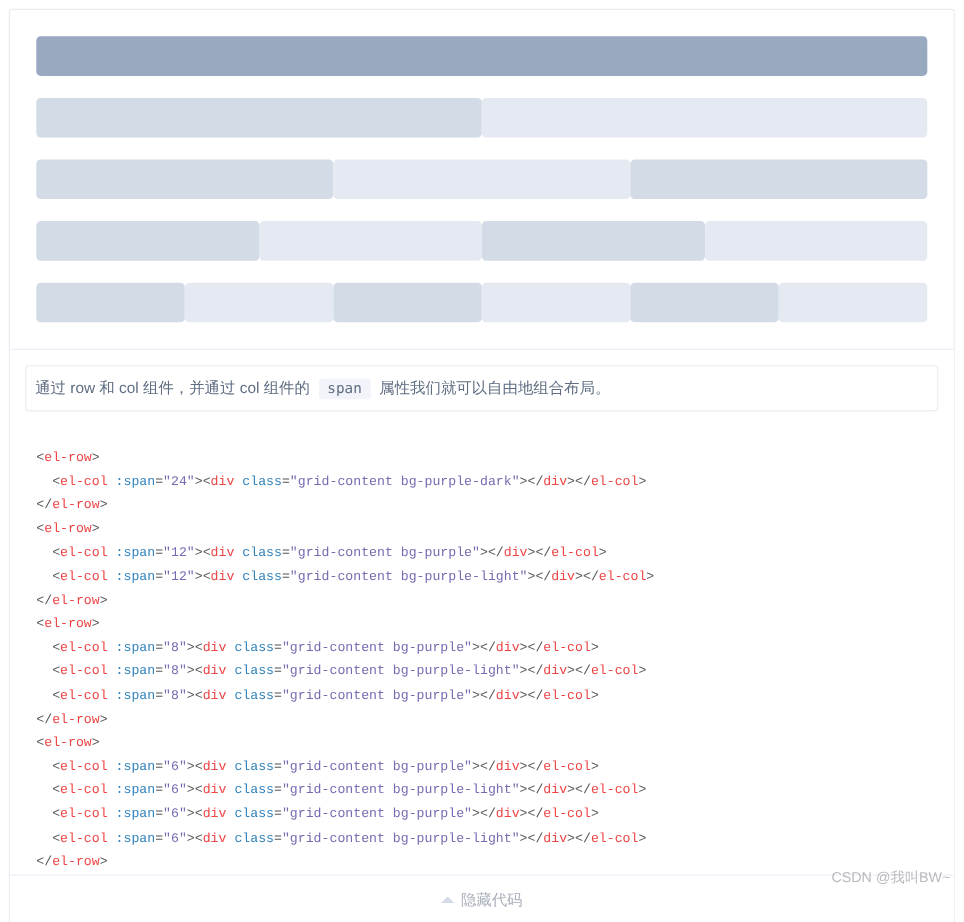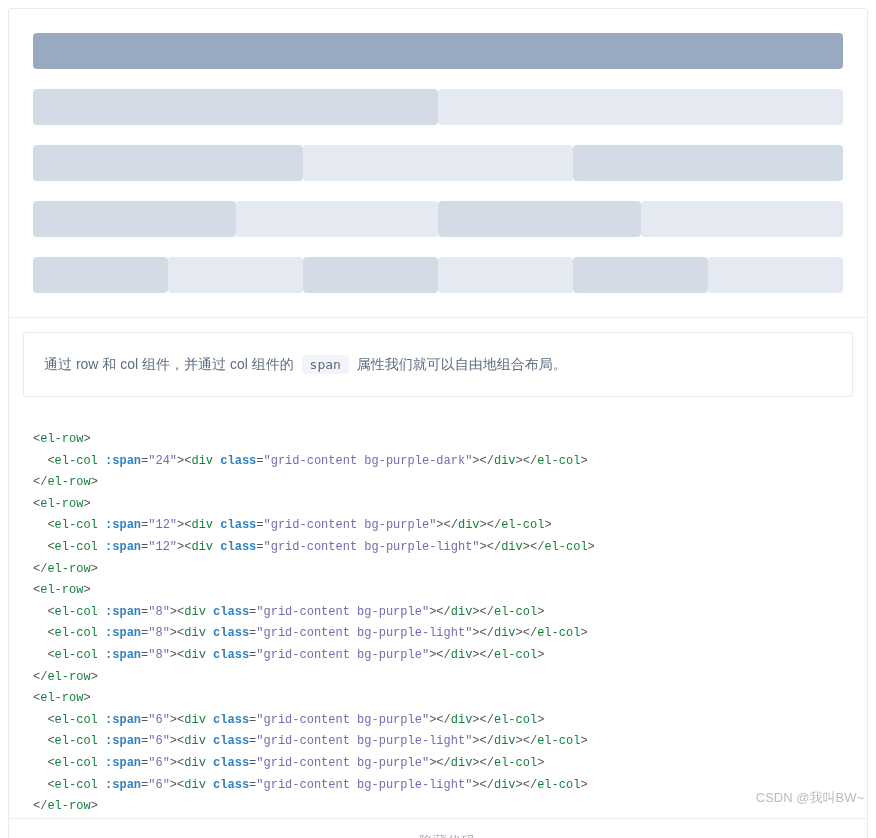--- a/index.html
+++ b/index.html
@@ -12,26 +12,26 @@
 .el-col-12 { width: 50%; }
 .el-col-8 { width: 33.3333%; }
 .el-col-6 { width: 25%; }
 .el-col-4 { width: 16.6667%; }
 .grid-content { border-radius: 4px; min-height: 36px; }
 .bg-purple-dark { background: #99a9bf; }
 .bg-purple { background: #d3dce6; }
 .bg-purple-light { background: #e5e9f2; }
 
 .meta { background-color: #fff; border-top: 1px solid #eaeefb; }
-.description { padding: 20px; border: 1px solid #ebebeb; border-radius: 3px; margin: 14px; font-size: 14px; line-height: 22px; color: #5e6d82; }
+.description { padding: 8px; border: 1px solid #ebebeb; border-radius: 3px; margin: 14px; font-size: 14px; line-height: 22px; color: #5e6d82; }
 .description code { background-color: #f2f4f9; padding: 2px 8px; border-radius: 3px; color: #5e6d82; font-family: Menlo, Monaco, Consolas, monospace; font-size: 13px; margin: 0 4px; }
 
 .highlight { padding: 18px 24px 0 24px; font-family: Menlo, Monaco, Consolas, "Courier New", monospace; font-size: 12px; line-height: 1.8; color: #333; white-space: pre; overflow-x: auto; }
-.tag { color: #15803d; }
-.attr-name { color: #3182bd; font-weight: bold; }
+.tag { color: #ef4444; }
+.attr-name { color: #3182bd; }
 .attr-value { color: #756bb1; }
 .punct { color: #555; }
 
 .control-bar { border-top: 1px solid #eaeefb; text-align: center; height: 44px; line-height: 44px; color: #a9afb9; font-size: 14px; cursor: pointer; position: relative; background: #fff; }
 .control-bar .caret { display: inline-block; border-left: 6px solid transparent; border-right: 6px solid transparent; border-bottom: 6px solid #d3dce6; margin-right: 6px; position: relative; top: -2px; }
 
 .watermark { position: fixed; right: 12px; bottom: 31px; color: rgba(120,120,120,0.5); font-size: 13px; letter-spacing: 0; pointer-events: none; }
 </style>
 </head>
 <body>

